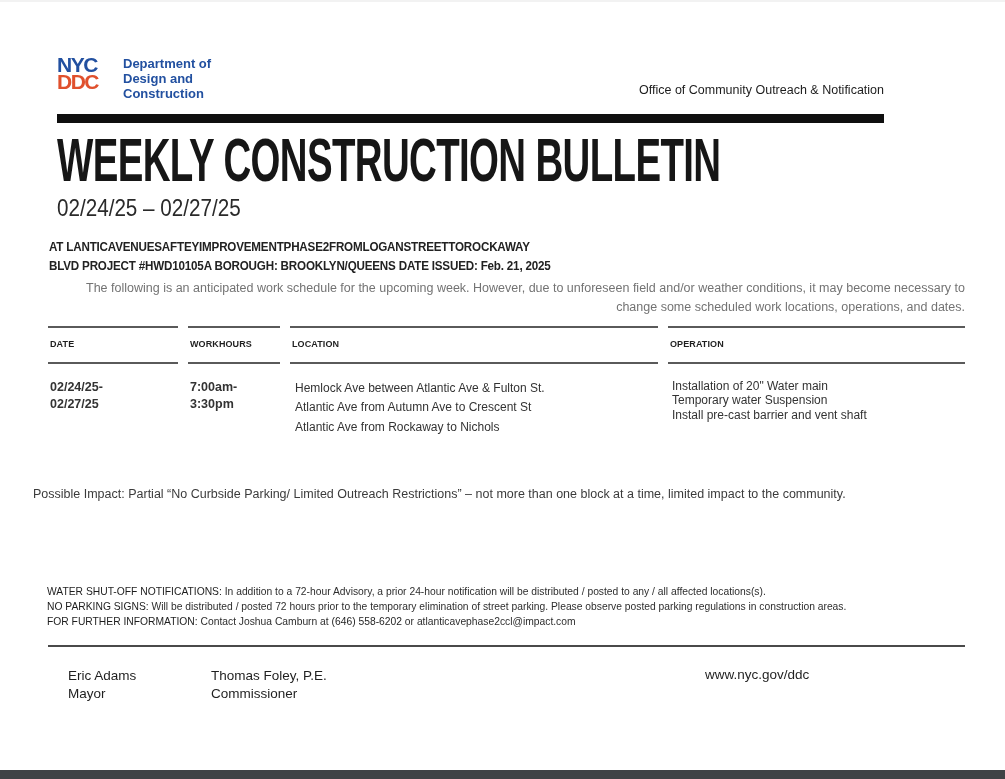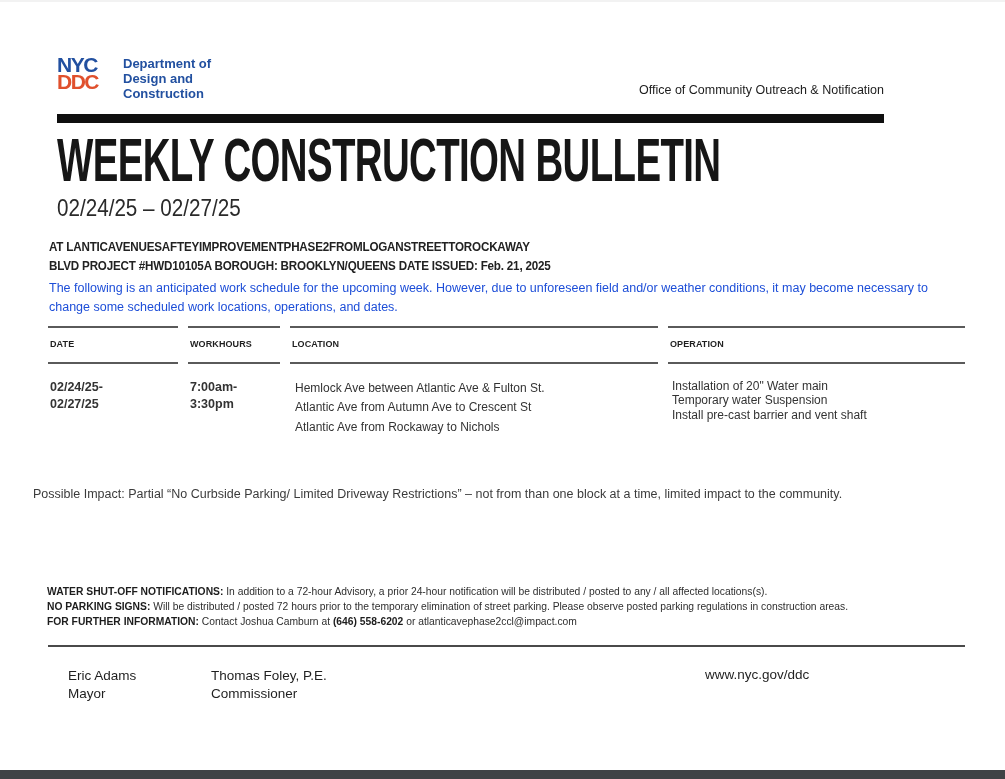--- a/index.html
+++ b/index.html
@@ -32,21 +32,21 @@
     margin-top:3px; font-size:24px; font-weight:400; color:#2a2a2a;
     letter-spacing:0; white-space:nowrap;
     transform:scaleX(0.86); transform-origin:left center;
   }
   .proj { margin-top:16px; margin-left:-8px; }
   .proj-line {
     font-size:12px; font-weight:700; color:#222; line-height:1.55;
     letter-spacing:-0.2px; white-space:nowrap;
     transform:scaleX(0.97); transform-origin:left center;
   }
-  .intro { margin-top:4px; margin-left:-8px; font-size:12.5px; color:#1d4ed8; line-height:1.45; }
+  .intro { margin-top:4px; margin-left:-8px; font-size:12.5px; color:#737373; line-height:1.45;text-align:right; }
   .intro div { white-space:nowrap; }
 
   
   .sched { margin-top:10px; margin-left:-9px; display:grid;
            grid-template-columns:130px 92px 368px 1fr; column-gap:10px; }
   .sched .hcell {
     border-top:2px solid #5a5a5a; border-bottom:2px solid #5a5a5a;
     padding:11px 0 13px 2px; font-size:9px; font-weight:700;
     letter-spacing:0.1px; color:#1f1f1f;
   }
@@ -54,21 +54,21 @@
   .cell-date div, .cell-hours div { line-height:1.35;font-weight:bold; }
   .cell-loc { padding-left:5px !important; }
   .cell-loc div { line-height:1.62; font-size:12px; color:#333; }
   .cell-op { padding-left:4px !important; }
   .cell-op div { line-height:1.22; font-size:12px; color:#333; }
 
   
   .impact { margin-top:50px; margin-left:-24px; font-size:12.5px; color:#3b3b3b; white-space:nowrap; }
   .notices { margin-top:84px; margin-left:-10px; font-size:10.3px; color:#2e2e2e; line-height:1.45; }
   .notice { white-space:nowrap; }
-  .notice b { font-weight:700; color:#1d1d1d; }
+  .notice b { font-weight:400; color:#1d1d1d; }
 
   
   .footer-rule { margin-top:15px; margin-left:-9px; height:2px; background:#4a4a4a; }
   .footer-row { position:relative; margin-top:20px; height:60px; font-size:13.5px; color:#1f1f1f; }
   .sig div { line-height:1.32; }
   .sig-mayor { position:absolute; left:11px; top:0; }
   .sig-comm  { position:absolute; left:154px; top:0; }
   .site { position:absolute; left:648px; top:0; }
 
   .bottom-bar { position:absolute; left:0; right:0; bottom:0; height:9px; background:#3F4245; }
@@ -128,21 +128,21 @@
         <div>Atlantic Ave from Autumn Ave to Crescent St</div>
         <div>Atlantic Ave from Rockaway to Nichols</div>
       </div>
       <div class="dcell cell-op">
         <div>Installation of 20" Water main</div>
         <div>Temporary water Suspension</div>
         <div>Install pre-cast barrier and vent shaft</div>
       </div>
     </section>
 
-    <p class="impact">Possible Impact: Partial “No Curbside Parking/ Limited Driveway Restrictions” – not from than one block at a time, limited impact to the community.</p>
+    <p class="impact">Possible Impact: Partial “No Curbside Parking/ Limited Outreach Restrictions” – not more than one block at a time, limited impact to the community.</p>
 
     <section class="notices">
       <div class="notice">
         <b>WATER SHUT-OFF NOTIFICATIONS:</b><span> In addition to a 72-hour Advisory, a prior 24-hour notification will be distributed / posted to any / all affected locations(s).</span>
       </div>
       <div class="notice">
         <b>NO PARKING SIGNS:</b><span> Will be distributed / posted 72 hours prior to the temporary elimination of street parking. Please observe posted parking regulations in construction areas.</span>
       </div>
       <div class="notice">
         <b>FOR FURTHER INFORMATION:</b><span> Contact Joshua Camburn at </span><b>(646) 558-6202</b><span> or </span><span>atlanticavephase2ccl@impact.com</span>

